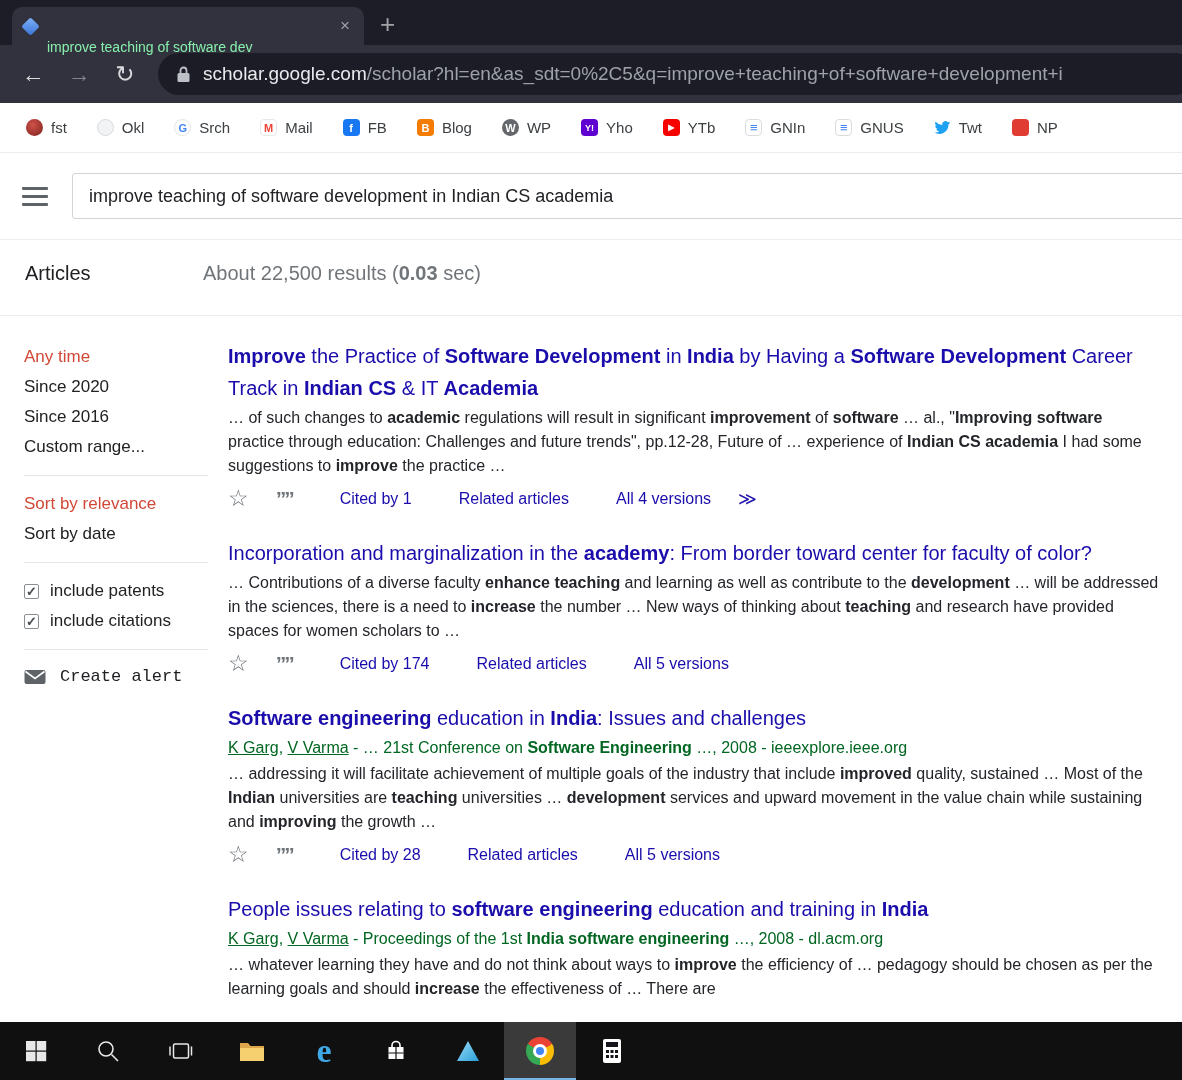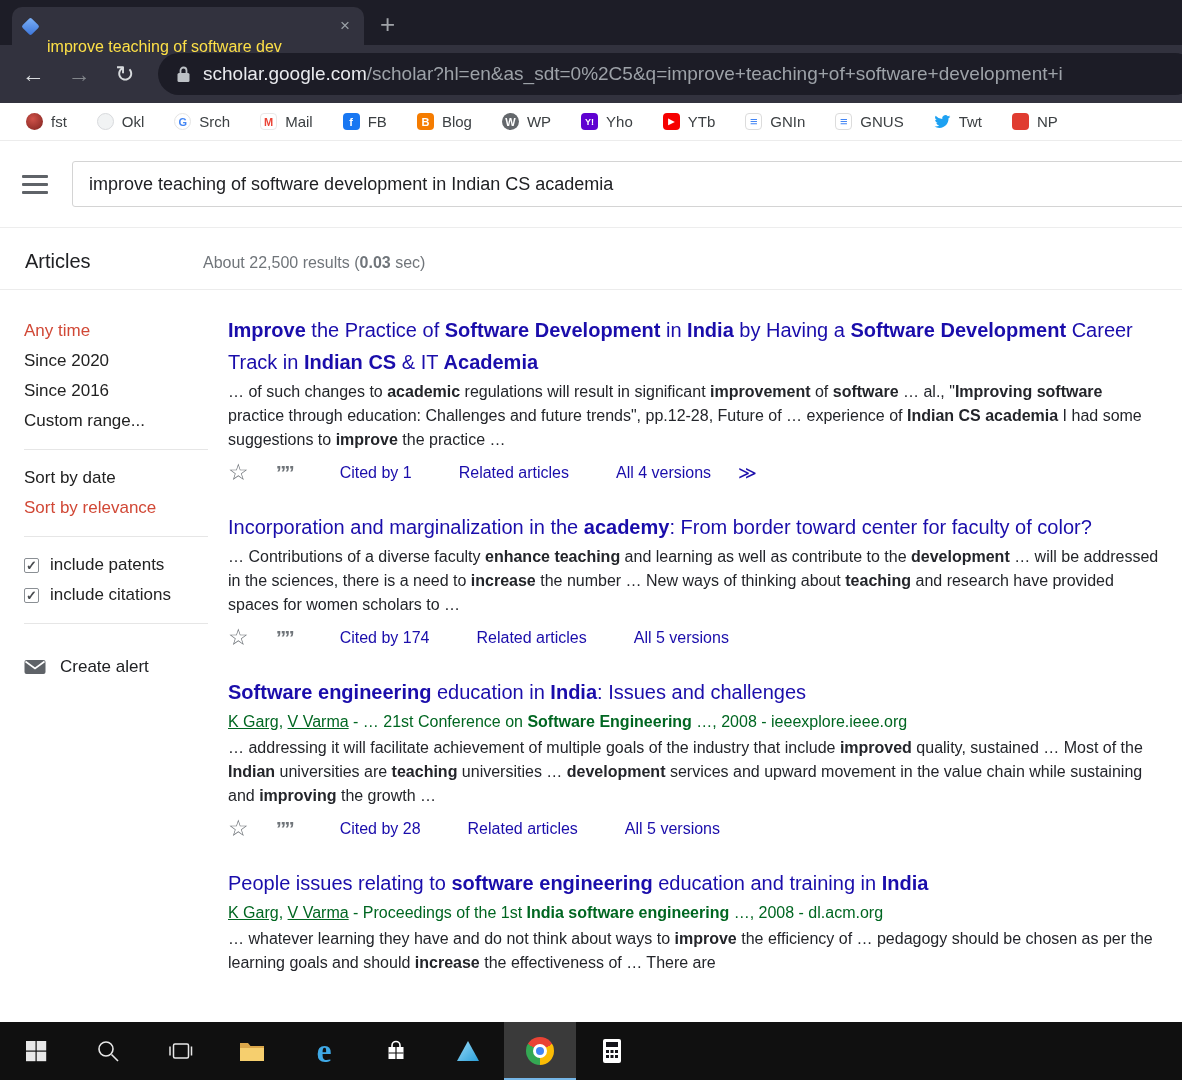--- a/index.html
+++ b/index.html
@@ -5,36 +5,36 @@
   html,body{margin:0;padding:0;width:1182px;height:1080px;overflow:hidden;background:#fff;
     font-family:"Liberation Sans", sans-serif;}
   *{box-sizing:border-box;}
 
   
   .titlebar{height:45px;background:#1d1d27;display:flex;align-items:flex-end;padding-left:12px;}
   .tab{height:38px;width:352px;background:#32323e;border-radius:10px 10px 0 0;display:flex;
     align-items:center;gap:10px;padding:0 12px;min-width:0;cursor:pointer;}
   .favicon{width:13px;height:13px;background:linear-gradient(135deg,#7db2f7,#3b74d9);
     transform:rotate(45deg);flex:none;border-radius:2px;}
-  .tab-title{flex:1;overflow:hidden;white-space:nowrap;color:#fde047;font-size:16px;margin-top:41px;}
+  .tab-title{flex:1;overflow:hidden;white-space:nowrap;color:#86efac;font-size:14px;margin-top:41px;}
   .tab-close{color:#9aa0a6;font-size:17px;cursor:pointer;padding:0 2px;}
   .newtab{color:#a0a3a8;font-size:26px;margin:0 0 8px 16px;cursor:pointer;line-height:1;}
 
   .toolbar{height:58px;background:#32323e;display:flex;align-items:center;padding:0 0 0 10px;}
   .nav-btn{width:46px;height:46px;display:flex;align-items:center;justify-content:center;
     font-size:23px;cursor:pointer;flex:none;}
   .nav-back,.nav-reload{color:#d7dadd;}
   .nav-fwd{color:#83878c;}
   .omnibox{flex:1;height:42px;background:#1c1c26;border-radius:21px;display:flex;align-items:center;
     gap:12px;padding:0 18px;margin-left:10px;margin-right:-14px;min-width:0;cursor:text;}
   .url{white-space:nowrap;overflow:hidden;font-size:19px;}
   .url-domain{color:#e9eaee;}
   .url-path{color:#9da2a8;}
 
-  .bookmarks{height:38px;background:#fff;display:flex;align-items:center;gap:30px;
+  .bookmarks{height:50px;background:#fff;display:flex;align-items:center;gap:30px;
     padding:0 6px 0 26px;overflow:hidden;border-bottom:1px solid #ececec;}
   .bm{display:flex;align-items:center;gap:8px;font-size:15px;color:#3c4043;flex:none;cursor:pointer;}
   .bicon{width:17px;height:17px;border-radius:4px;display:flex;align-items:center;
     justify-content:center;font-size:11px;font-weight:700;color:#fff;flex:none;}
   .i-fst{background:radial-gradient(circle at 40% 35%,#d0524a,#7c211d);border-radius:50%;}
   .i-generic{background:#f1f3f4;border:1px solid #d8dadd;border-radius:50%;}
   .i-google{background:#fff;border:1px solid #e4e4e4;color:#4285F4;border-radius:50%;}
   .i-gmail{background:#fff;border:1px solid #e8e8e8;color:#EA4335;}
   .i-fb{background:#1877F2;}
   .i-blogger{background:#f57c00;}
@@ -50,37 +50,37 @@
     border-bottom:1px solid #ededed;background:#fff;}
   .hamburger{width:26px;display:flex;flex-direction:column;gap:5px;margin-right:24px;cursor:pointer;}
   .hamburger i{height:3px;background:#5f6368;border-radius:1px;}
   .logo{font-size:30px;margin-right:50px;white-space:nowrap;cursor:pointer;}
   .c-blue{color:#4285F4}.c-red{color:#EA4335}.c-yellow{color:#FBBC05}.c-green{color:#34A853}
   .logo-scholar{color:#757a80;margin-left:7px;}
   .search-input{flex:1;height:46px;border:1px solid #d4d4d4;border-radius:3px;font-size:18px;
     padding:0 16px;color:#202124;margin-right:-18px;font-family:inherit;outline:none;background:#fff;}
 
   
-  .results-bar{display:flex;align-items:baseline;padding:22px 0 16px;border-bottom:1px solid #ececec;}
+  .results-bar{display:flex;align-items:baseline;padding:22px 0 30px;border-bottom:1px solid #ececec;}
   .articles{width:203px;padding-left:25px;font-size:20px;color:#202124;}
-  .stats{font-size:16px;color:#70757a;}
+  .stats{font-size:20px;color:#70757a;}
   .stats .seg-b{font-weight:700;color:#70757a;}
 
   
   .content{display:flex;}
   .sidebar{width:228px;padding:26px 0 0 24px;flex:none;font-size:17px;color:#222;}
   .side-link{display:block;line-height:30px;color:#222;cursor:pointer;text-decoration:none;}
   .side-link.active{color:#d14836;}
   .side-divider{border:none;border-top:1px solid #e6e6e6;margin:13px 20px 13px 0;}
   .check-row{display:flex;align-items:center;gap:11px;line-height:30px;cursor:pointer;}
   .checkbox{width:15px;height:15px;border:1.5px solid #8a8f94;border-radius:2px;display:flex;
     align-items:center;justify-content:center;background:#fff;flex:none;}
   .tick{display:none;font-size:13px;color:#4a4d50;font-weight:700;line-height:1;}
   .checkbox.checked .tick{display:block;}
-  .create-alert{display:flex;align-items:center;gap:14px;margin-top:33px;color:#202124;cursor:pointer;}
+  .create-alert{display:flex;align-items:center;gap:14px;margin-top:17px;color:#202124;cursor:pointer;font-family:Liberation Mono, monospace;}
 
   .main{flex:1;min-width:0;padding:24px 20px 0 0;}
   .result{margin-bottom:27px;}
   .r-title{font-size:20px;line-height:32px;color:#1a0dab;font-weight:400;margin:0;cursor:pointer;}
   .r-byline{font-size:16px;line-height:24px;color:#006621;margin-top:2px;cursor:pointer;}
   .r-snippet{font-size:16px;line-height:24px;color:#23252a;margin-top:2px;}
   .seg-b{font-weight:700;}
   .seg-u{text-decoration:underline;}
   .r-actions{display:flex;align-items:center;gap:27px;margin-top:9px;font-size:16px;}
   .star{font-size:23px;color:#70757a;cursor:pointer;line-height:1;}
@@ -200,22 +200,22 @@
 </div>
 
 <div class="content">
 
   <aside class="sidebar">
     <a class="side-link active">Any time</a>
     <a class="side-link">Since 2020</a>
     <a class="side-link">Since 2016</a>
     <a class="side-link">Custom range...</a>
     <hr class="side-divider">
+    <a class="side-link active">Sort by relevance</a>
     <a class="side-link">Sort by date</a>
-    <a class="side-link active">Sort by relevance</a>
     <hr class="side-divider">
     <div class="check-row">
       <span class="checkbox checked">
           <span class="tick">✓</span>
         </span>
       <span>include patents</span>
     </div>
     <div class="check-row">
       <span class="checkbox checked">
           <span class="tick">✓</span>

